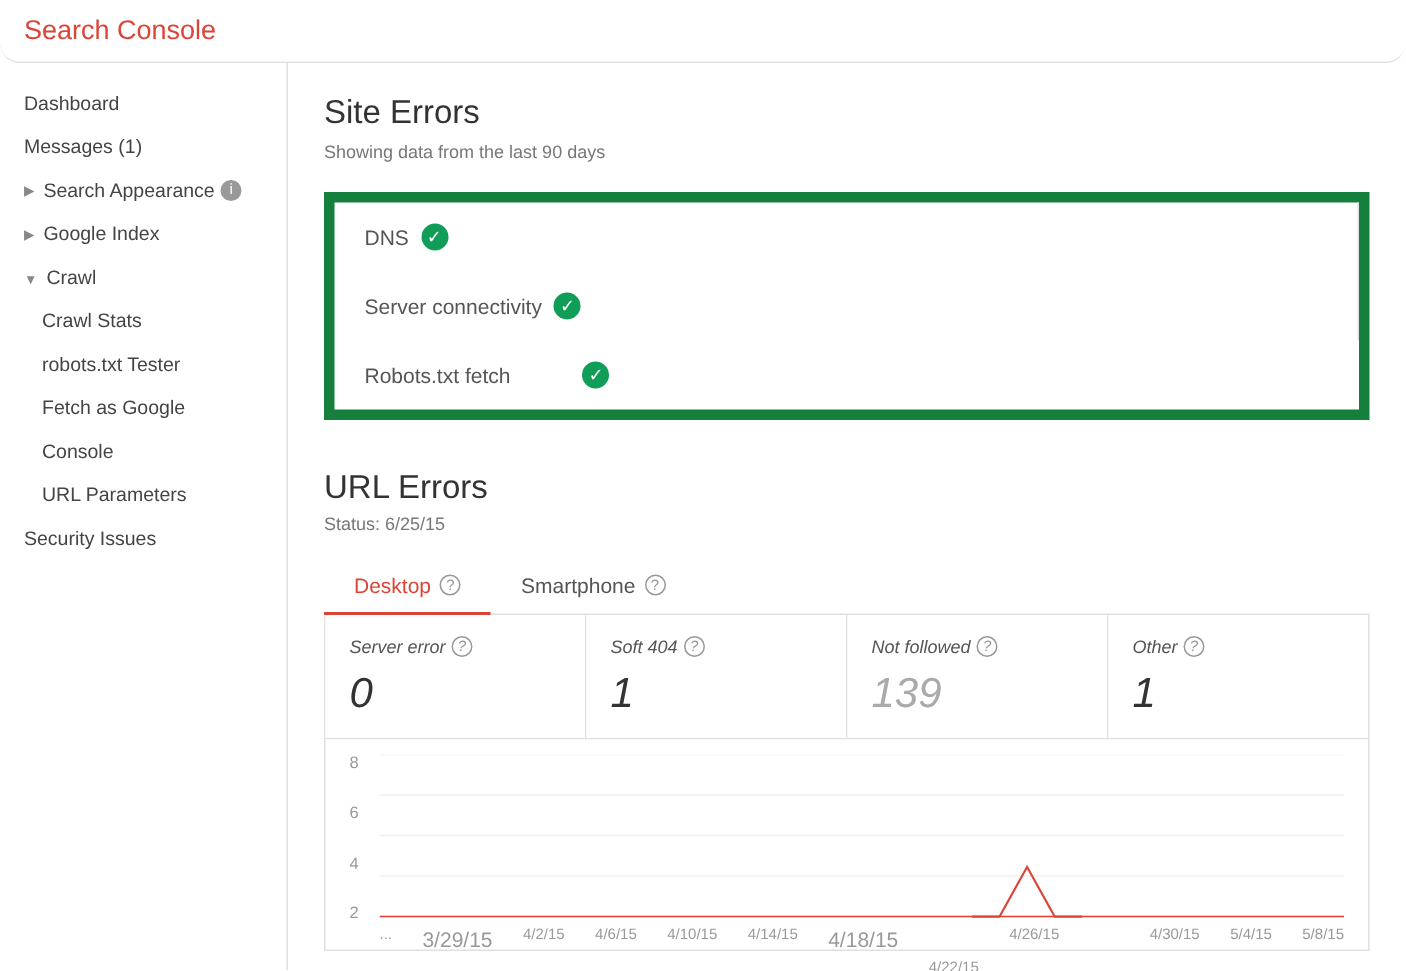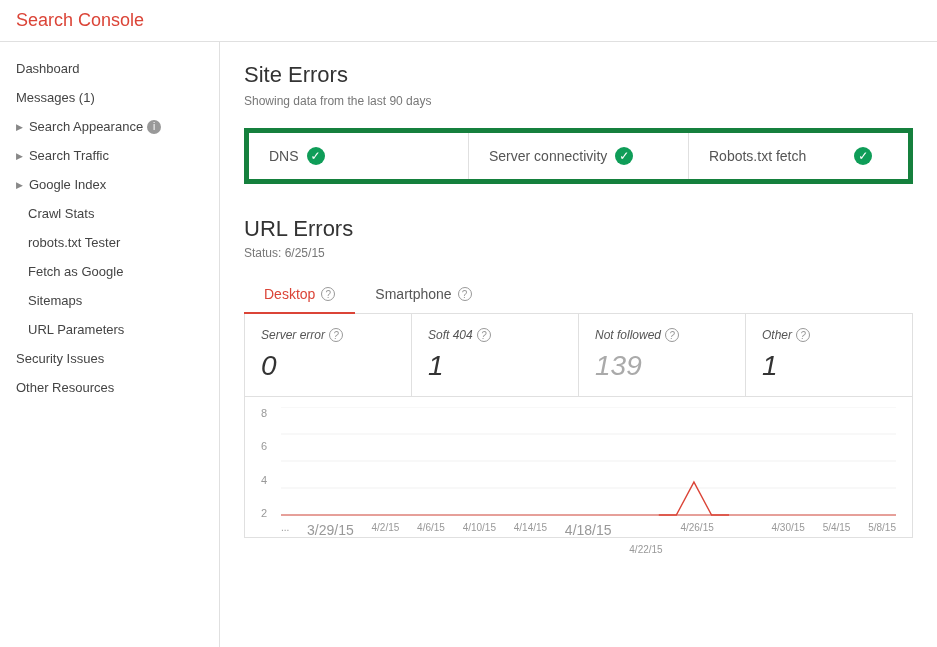--- a/index.html
+++ b/index.html
@@ -1,43 +1,43 @@
 <!DOCTYPE html>
 <html><head>
   <meta charset="utf-8">
   <style>
     * { box-sizing: border-box; margin: 0; padding: 0; }
     body { font-family: Arial, sans-serif; font-size: 13px; color: #333; background: #fff; display: flex; flex-direction: column; height: 647px; overflow: hidden; }
     
     
-    .header { height: 42px; border-bottom: 1px solid #e0e0e0; display: flex; align-items: center; padding: 0 16px; }
+    .header { height: 42px; border-bottom: 1px solid #e0e0e0; display: flex; align-items: center; padding: 0 16px; border-radius: 13px; }
     .header-title { color: #db4437; font-size: 18px; font-weight: 400; }
     
     
     .layout { display: flex; flex: 1; overflow: hidden; }
     
     
-    .sidebar { width: 220px; border-right: 1px solid #e0e0e0; padding: 12px 0; overflow-y: auto; flex-shrink: 0; }
+    .sidebar { width: 192px; border-right: 1px solid #e0e0e0; padding: 12px 0; overflow-y: auto; flex-shrink: 0; }
     .sidebar-item { padding: 7px 16px; cursor: pointer; color: #444; font-size: 13px; }
     .sidebar-item.active { color: #db4437; font-weight: bold; }
     .sidebar-item.sub { padding-left: 28px; }
     .sidebar-item.has-arrow { display: flex; align-items: center; }
     .sidebar-item.has-arrow::before { content: '▶'; font-size: 9px; margin-right: 6px; color: #888; }
     .sidebar-item.expanded::before { content: '▼'; font-size: 9px; margin-right: 6px; color: #888; }
     .info-icon { display: inline-flex; align-items: center; justify-content: center; width: 14px; height: 14px; border-radius: 50%; background: #999; color: #fff; font-size: 10px; margin-left: 4px; cursor: pointer; }
     
     
     .main { flex: 1; padding: 20px 24px; overflow-y: auto; }
     
     
     .section-title { font-size: 22px; font-weight: 400; color: #333; margin-bottom: 6px; }
     .section-subtitle { font-size: 12px; color: #777; margin-bottom: 20px; }
     
     
-    .site-errors-grid { display: flex; border: 5px solid #15803d; margin-bottom: 32px; }
+    .site-errors-grid { display: flex; border: 7px solid #15803d; margin-bottom: 32px; flex-direction: column; }
     .site-error-card { flex: 1; padding: 14px 20px; border-right: 1px solid #e0e0e0; display: flex; align-items: center; gap: 8px; font-size: 14px; color: #555; }
     .site-error-card:last-child { border-right: none; gap: 48px; }
     .check-icon { display: inline-flex; align-items: center; justify-content: center; width: 18px; height: 18px; border-radius: 50%; background: #0f9d58; color: #fff; font-size: 12px; }
     
     
     .url-errors-title { font-size: 22px; font-weight: 400; color: #333; margin-bottom: 4px; }
     .url-errors-status { font-size: 12px; color: #777; margin-bottom: 16px; }
     
     
     .tabs { display: flex; border-bottom: 1px solid #e0e0e0; margin-bottom: 0; }
@@ -66,29 +66,28 @@
 
 <div class="layout">
 
   <nav class="sidebar">
     <div class="sidebar-item">Dashboard</div>
     <div class="sidebar-item">Messages (1)</div>
     <div class="sidebar-item has-arrow">
       <span>Search Appearance</span>
       <span class="info-icon">i</span>
     </div>
-    <div class="sidebar-item has-arrow">Search Traffic</div>
     <div class="sidebar-item has-arrow">Google Index</div>
+    <div class="sidebar-item expanded">Crawl</div>
     <div class="sidebar-item sub">Crawl Stats</div>
     <div class="sidebar-item sub">robots.txt Tester</div>
     <div class="sidebar-item sub">Fetch as Google</div>
-    <div class="sidebar-item sub">Sitemaps</div>
+    <div class="sidebar-item sub">Console</div>
     <div class="sidebar-item sub">URL Parameters</div>
     <div class="sidebar-item">Security Issues</div>
-    <div class="sidebar-item">Other Resources</div>
   </nav>
 
   <main class="main">
 
     <h1 class="section-title">Site Errors</h1>
     <p class="section-subtitle">Showing data from the last 90 days</p>
 
     <div class="site-errors-grid">
       <div class="site-error-card">
         <span>DNS</span>

